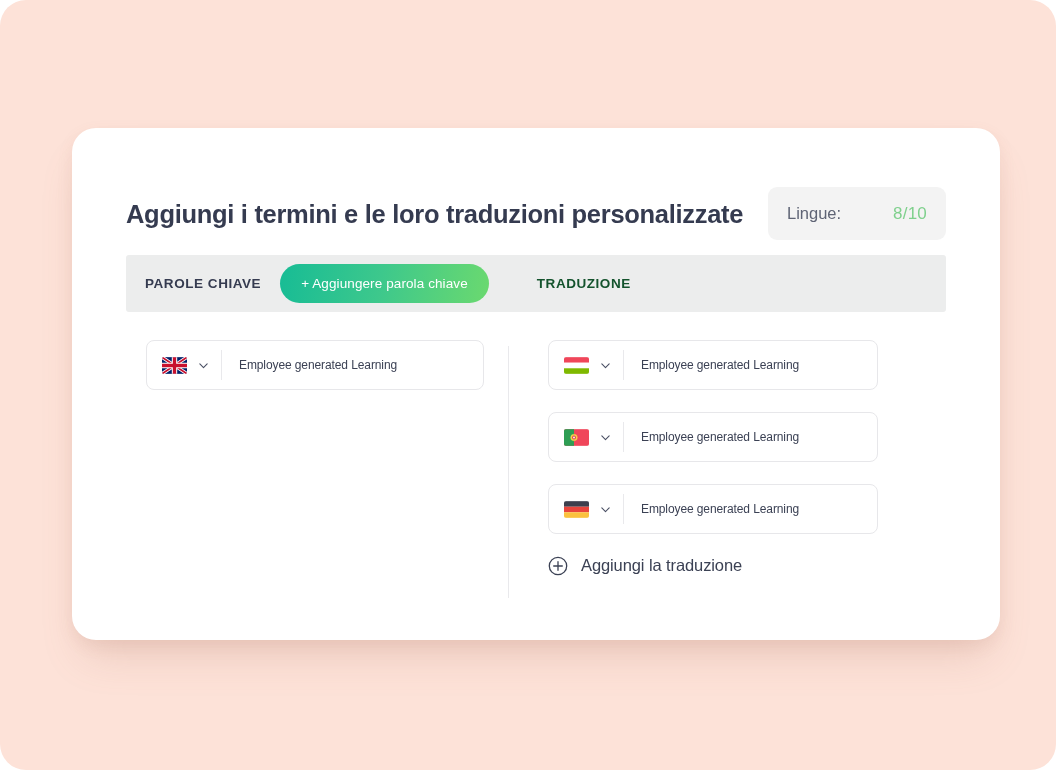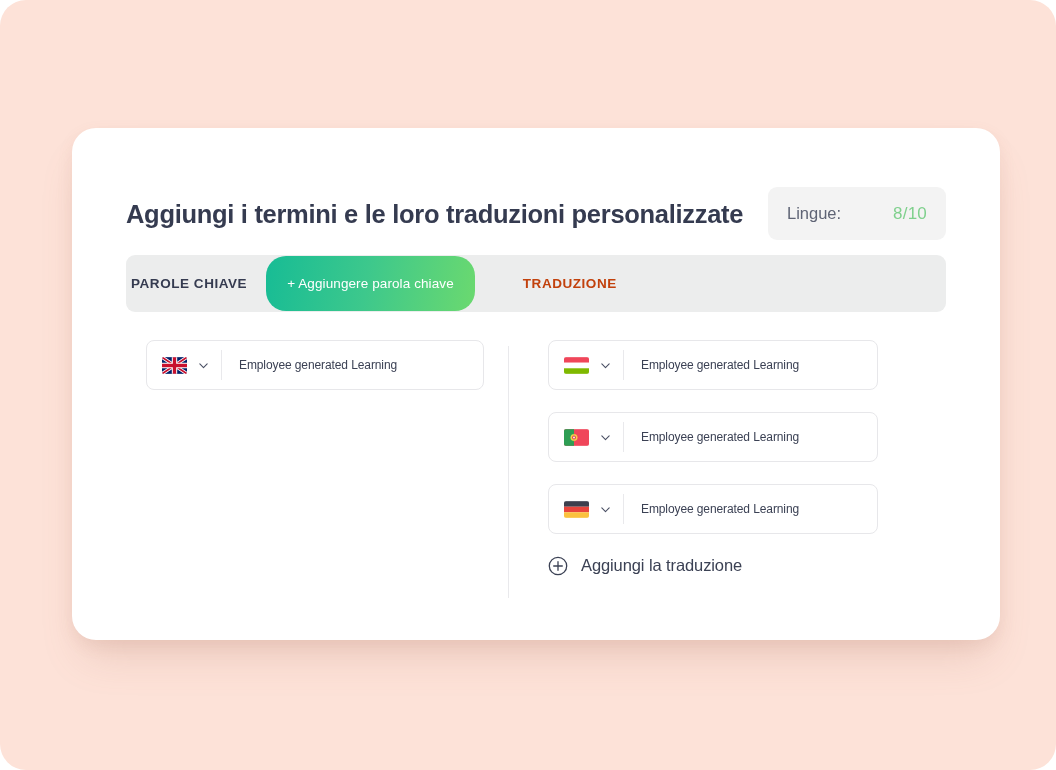--- a/index.html
+++ b/index.html
@@ -82,55 +82,55 @@
   }
 
   
   .tabbar {
     position: absolute;
     left: 54px;
     top: 127px;
     width: 820px;
     height: 57px;
     background: #eceded;
-    border-radius: 9px;
-    display: flex;
-    align-items: center;
-    padding-left: 5px;
+    border-radius: 3px;
+    display: flex;
+    align-items: center;
+    padding-left: 19px;
     box-sizing: border-box;
   }
   .tab-static {
     font-size: 13.5px;
     font-weight: 700;
     color: #353b50;
     letter-spacing: 0.55px;
   }
   .tab-add {
     margin-left: 19px;
-    height: 55px;
+    height: 39px;
     padding: 0 21px;
     border-radius: 20px;
     background: linear-gradient(100deg, #1bbd93 0%, #3fc98a 45%, #6ed濫 100%);
     background: linear-gradient(100deg, #17bc95 0%, #3dc88c 48%, #6bd96f 100%);
     display: flex;
     align-items: center;
     color: #ffffff;
     font-size: 13.5px;
     font-weight: 400;
     letter-spacing: 0.1px;
     border: none;
     cursor: pointer;
     font-family: "Liberation Sans", sans-serif;
     white-space: nowrap;
   }
   .tab-trad {
     margin-left: 48px;
     font-size: 13.5px;
     font-weight: 700;
-    color: #c2410c;
+    color: #14532d;
     letter-spacing: 0.55px;
   }
 
   
   .cols {
     position: absolute;
     left: 0;
     top: 212px;
     width: 100%;
     height: 290px;

